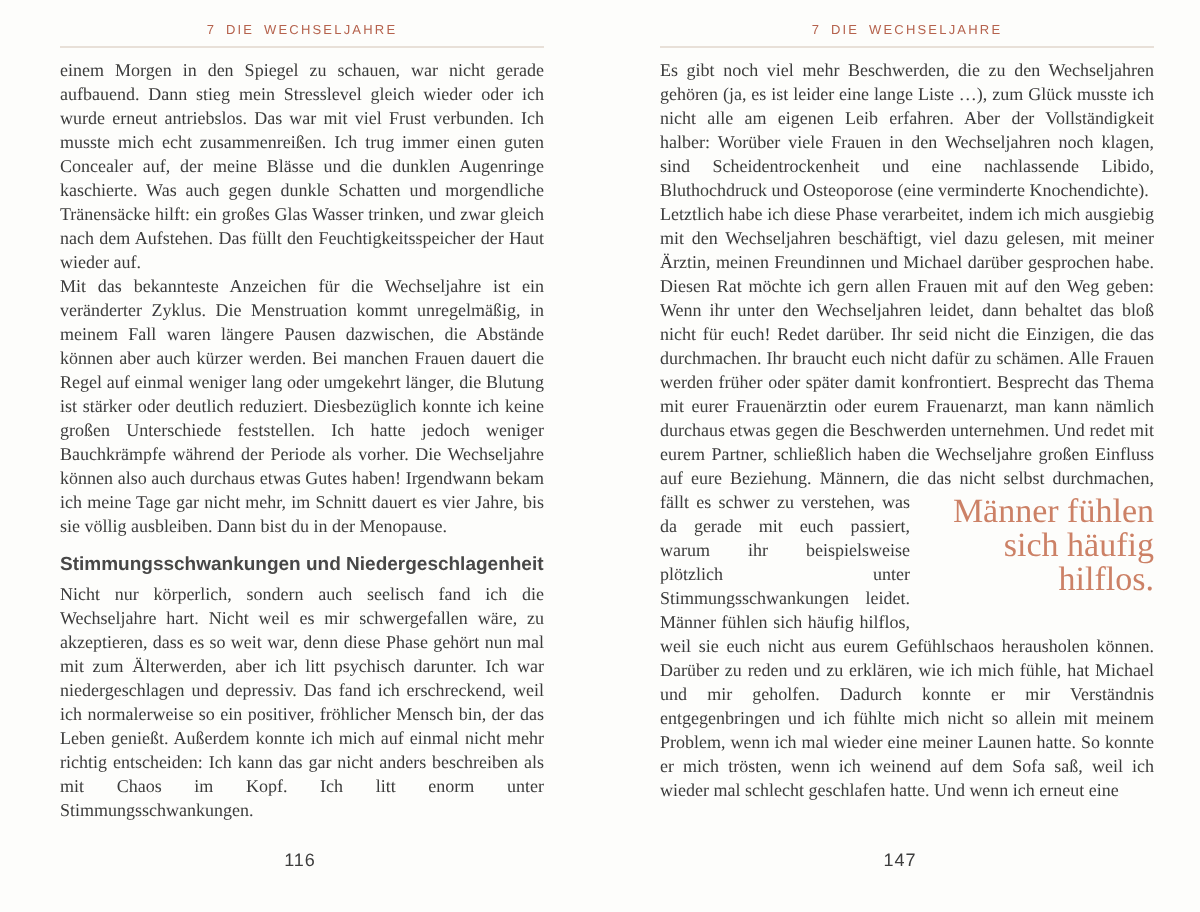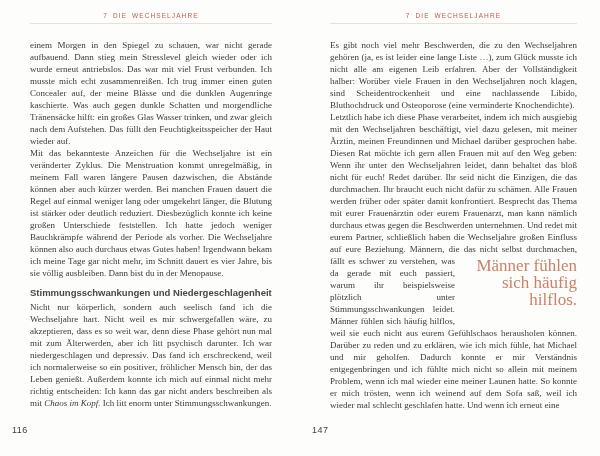--- a/index.html
+++ b/index.html
@@ -38,21 +38,21 @@
     color: #b5624d;
     text-transform: uppercase;
     white-space: nowrap;
   }
   .head-rule {
     height: 1px;
     background: #e8e0d8;
     margin-top: 4px;
   }
   .page-body {
-    margin-top: 15px;
+    margin-top: 5px;
     color: #3b3b3b;
   }
   p.body-p {
     margin: 0;
     font-size: 9px;
     line-height: 12px;
     text-align: justify;
     color: #3b3b3b;
   }
   h3.section-heading {
@@ -62,37 +62,37 @@
     font-size: 9.5px;
     line-height: 13px;
     color: #474747;
   }
   .page-body > h3.first {
     margin-top: 0;
   }
   h3.accent {
     color: #c06a4a;
   }
-  .emph { font-style: italic; }
+  .emph { }
   .pull-quote {
     float: right;
     width: 114px;
     margin: 2px 0 10px 8px;
     font-family: "Liberation Serif", serif;
     font-size: 17px;
     line-height: 17px;
     text-align: right;
     color: #cc8166;
   }
   .page-num {
     position: absolute;
     bottom: 21px;
-    left: 12px;
+    left: 0;
     width: 100%;
-    text-align: left;
+    text-align: center;
     font-family: "Liberation Sans", sans-serif;
     font-size: 9px;
     letter-spacing: 0.5px;
     color: #3d3d3d;
   }
 </style>
 </head>
 <body>
 
 <div class="spread">

